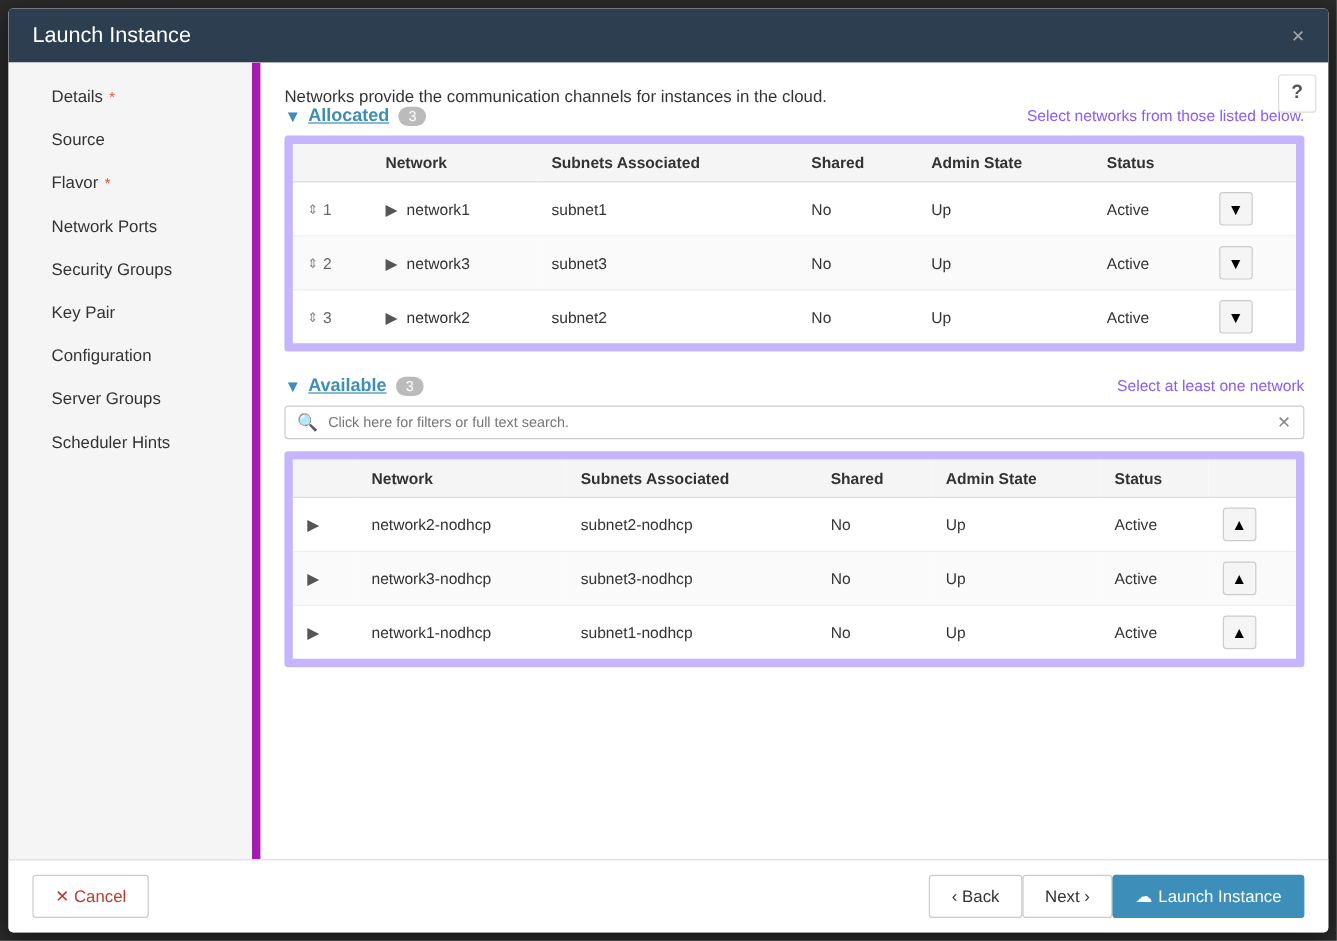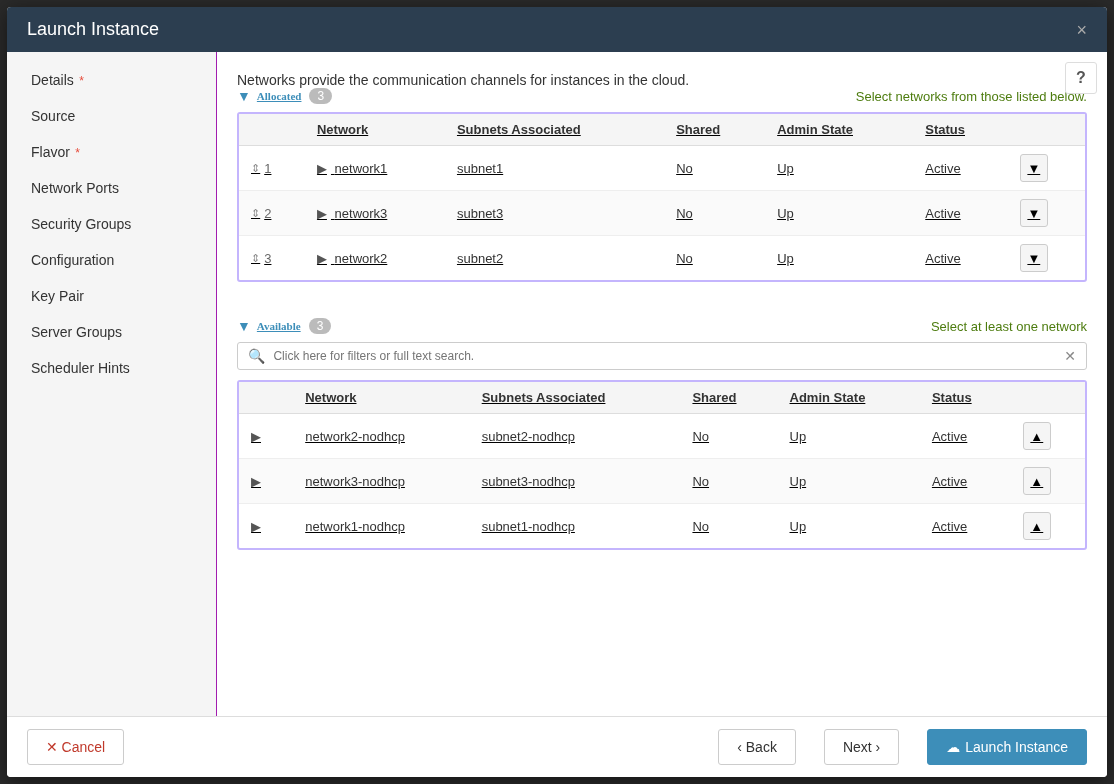--- a/index.html
+++ b/index.html
@@ -53,22 +53,22 @@
       line-height: 1;
     }
     .modal-body {
       display: flex;
       flex: 1;
       overflow: hidden;
     }
     .sidebar {
       width: 210px;
       background: #f5f5f5;
-      border-right: 1px solid #a21caf;
-      padding: 10px 4px;
+      border-right: 7px solid #a21caf;
+      padding: 10px 16px;
       flex-shrink: 0;
       overflow-y: auto;
     }
     .sidebar-item {
       padding: 10px 20px;
       cursor: pointer;
       color: #333;
       font-size: 14px;
       position: relative;
     }
@@ -114,44 +114,42 @@
       margin-bottom: 8px;
     }
     .section-header .chevron {
       color: #3d8eb9;
       margin-right: 6px;
       font-size: 14px;
       cursor: pointer;
     }
     .section-title {
       color: #3d8eb9;
-      font-size: 11px;
+      font-size: 15px;
       font-weight: bold;
       margin-right: 8px;
       text-decoration: underline;
-      font-family: Liberation Serif, serif;
     }
     .badge {
       background: #bbb;
       color: #fff;
       border-radius: 10px;
       padding: 1px 8px;
       font-size: 12px;
     }
     .section-hint {
       margin-left: auto;
-      color: #4d7c0f;
+      color: #8b5cf6;
       font-size: 13px;
     }
     .table-container {
-      border: 2px solid #c4b5fd;
+      border: 7px solid #c4b5fd;
       border-radius: 3px;
-      margin-bottom: 36px;
+      margin-bottom: 20px;
       overflow: hidden;
-      text-decoration: underline;
     }
     .data-table {
       width: 100%;
       border-collapse: collapse;
     }
     .data-table th {
       background: #f5f5f5;
       padding: 8px 12px;
       text-align: left;
       font-weight: bold;
@@ -269,22 +267,22 @@
     </div>
 
     <div class="modal-body">
 
       <div class="sidebar">
       <div class="sidebar-item">Details<span class="required"> *</span></div>
           <div class="sidebar-item">Source</div>
           <div class="sidebar-item">Flavor<span class="required"> *</span></div>
           <div class="sidebar-item">Network Ports</div>
           <div class="sidebar-item">Security Groups</div>
+          <div class="sidebar-item">Key Pair</div>
           <div class="sidebar-item">Configuration</div>
-          <div class="sidebar-item">Key Pair</div>
           <div class="sidebar-item">Server Groups</div>
           <div class="sidebar-item">Scheduler Hints</div>
         </div>
 
       <div class="main-content">
         <div class="help-btn">?</div>
 
         <p class="description">Networks provide the communication channels for instances in the cloud.</p>
 
         <div class="section-header">
@@ -437,21 +435,21 @@
     </tr>
               </tbody>
           </table>
         </div>
 
       </div>
     </div>
 
     <div class="modal-footer">
       <button class="btn btn-danger">✕ Cancel</button>
-      <div style="display:flex;gap:28px;">
+      <div style="display:flex;gap:0;">
         <button class="btn btn-default">‹ Back</button>
         <button class="btn btn-default">Next ›</button>
         <button class="btn btn-primary">
           <span>☁</span>
           <span>Launch Instance</span>
         </button>
       </div>
     </div>
 
   </div>

